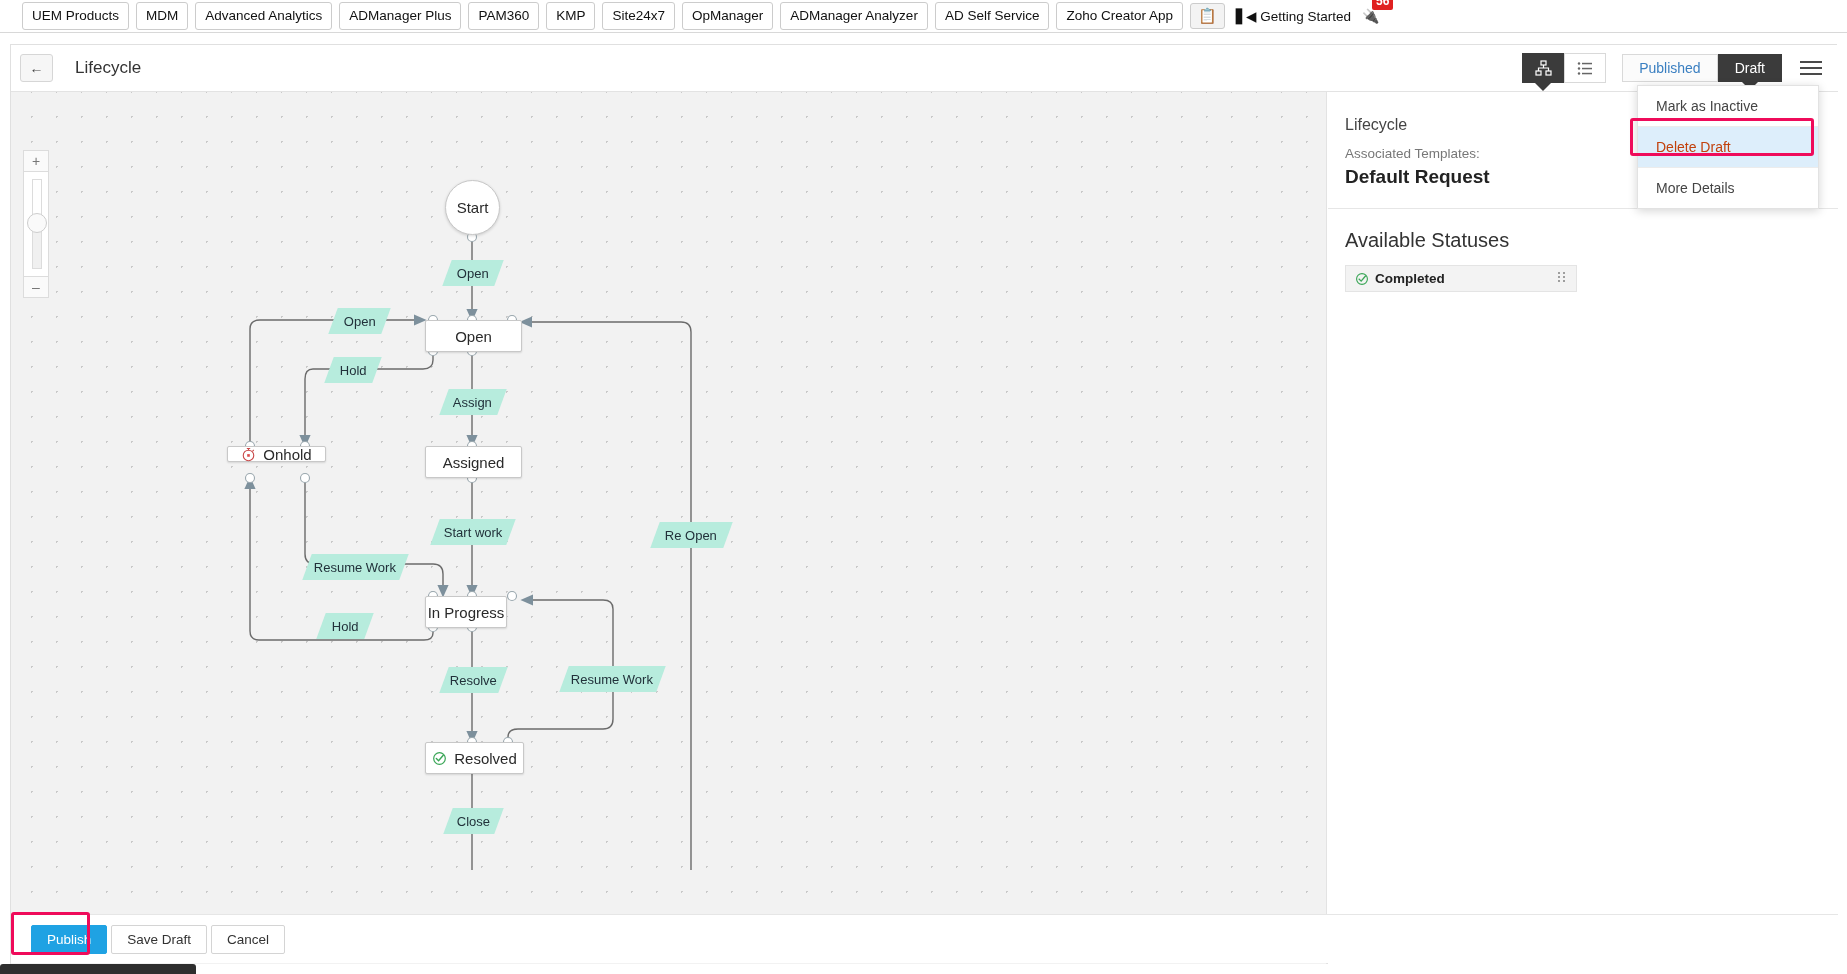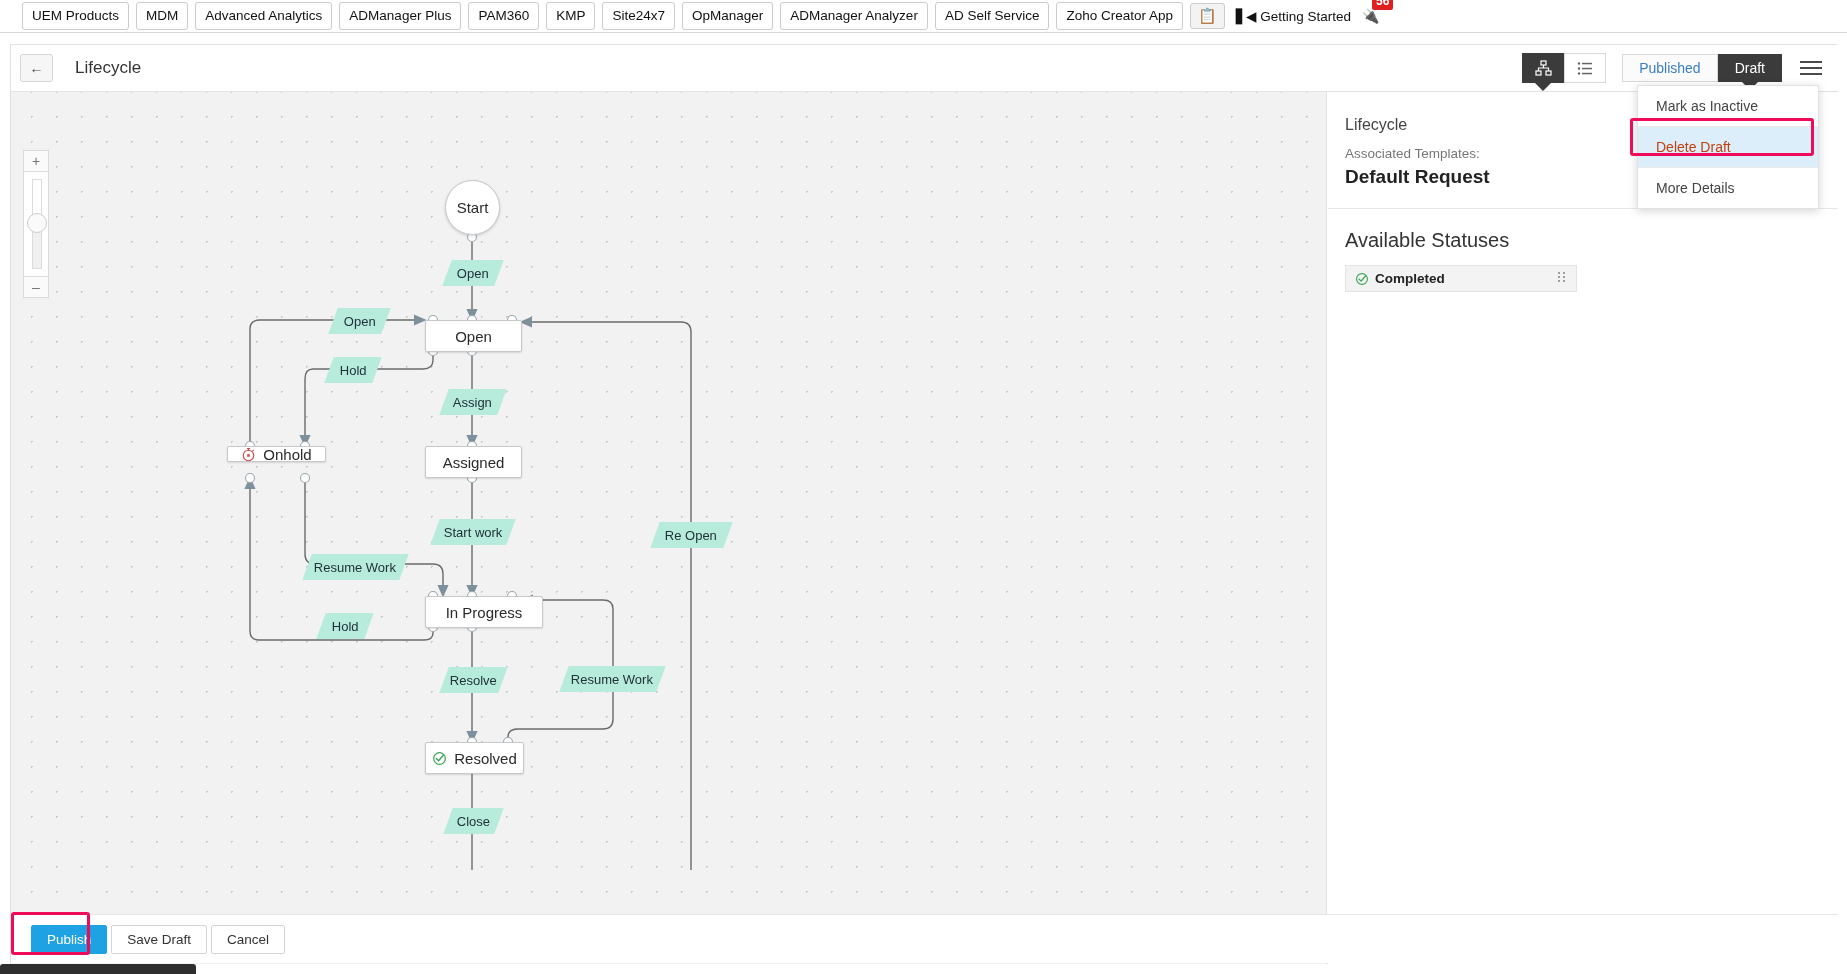--- a/index.html
+++ b/index.html
@@ -409,21 +409,21 @@
           <path d="M8 3.4 V1.6 M6.2 1.6 H9.8 M12.4 4.4 L13.6 3.2" stroke="#c94a4a" stroke-width="1.2" fill="none"></path>
         </svg>
       </span>
       <span>Onhold</span>
     </div>
 
     <div class="node" style="left:414px;top:354px;width:97px;height:32px;">
       <span>Assigned</span>
     </div>
 
-    <div class="node" style="left:414px;top:504px;width:118px;height:32px;">
+    <div class="node" style="left:414px;top:504px;width:82px;height:32px;">
       <span>In Progress</span>
     </div>
 
     <div class="node" style="left:414px;top:650px;width:99px;height:32px;">
       <span>
         <svg width="15" height="15" viewBox="0 0 16 16">
           <circle cx="8" cy="8" r="6.2" fill="none" stroke="#3aa657" stroke-width="1.3"></circle>
           <path d="M4.6 8.1 L7 10.4 L12 4.6" fill="none" stroke="#3aa657" stroke-width="1.5" stroke-linecap="round"></path>
         </svg>
       </span>

